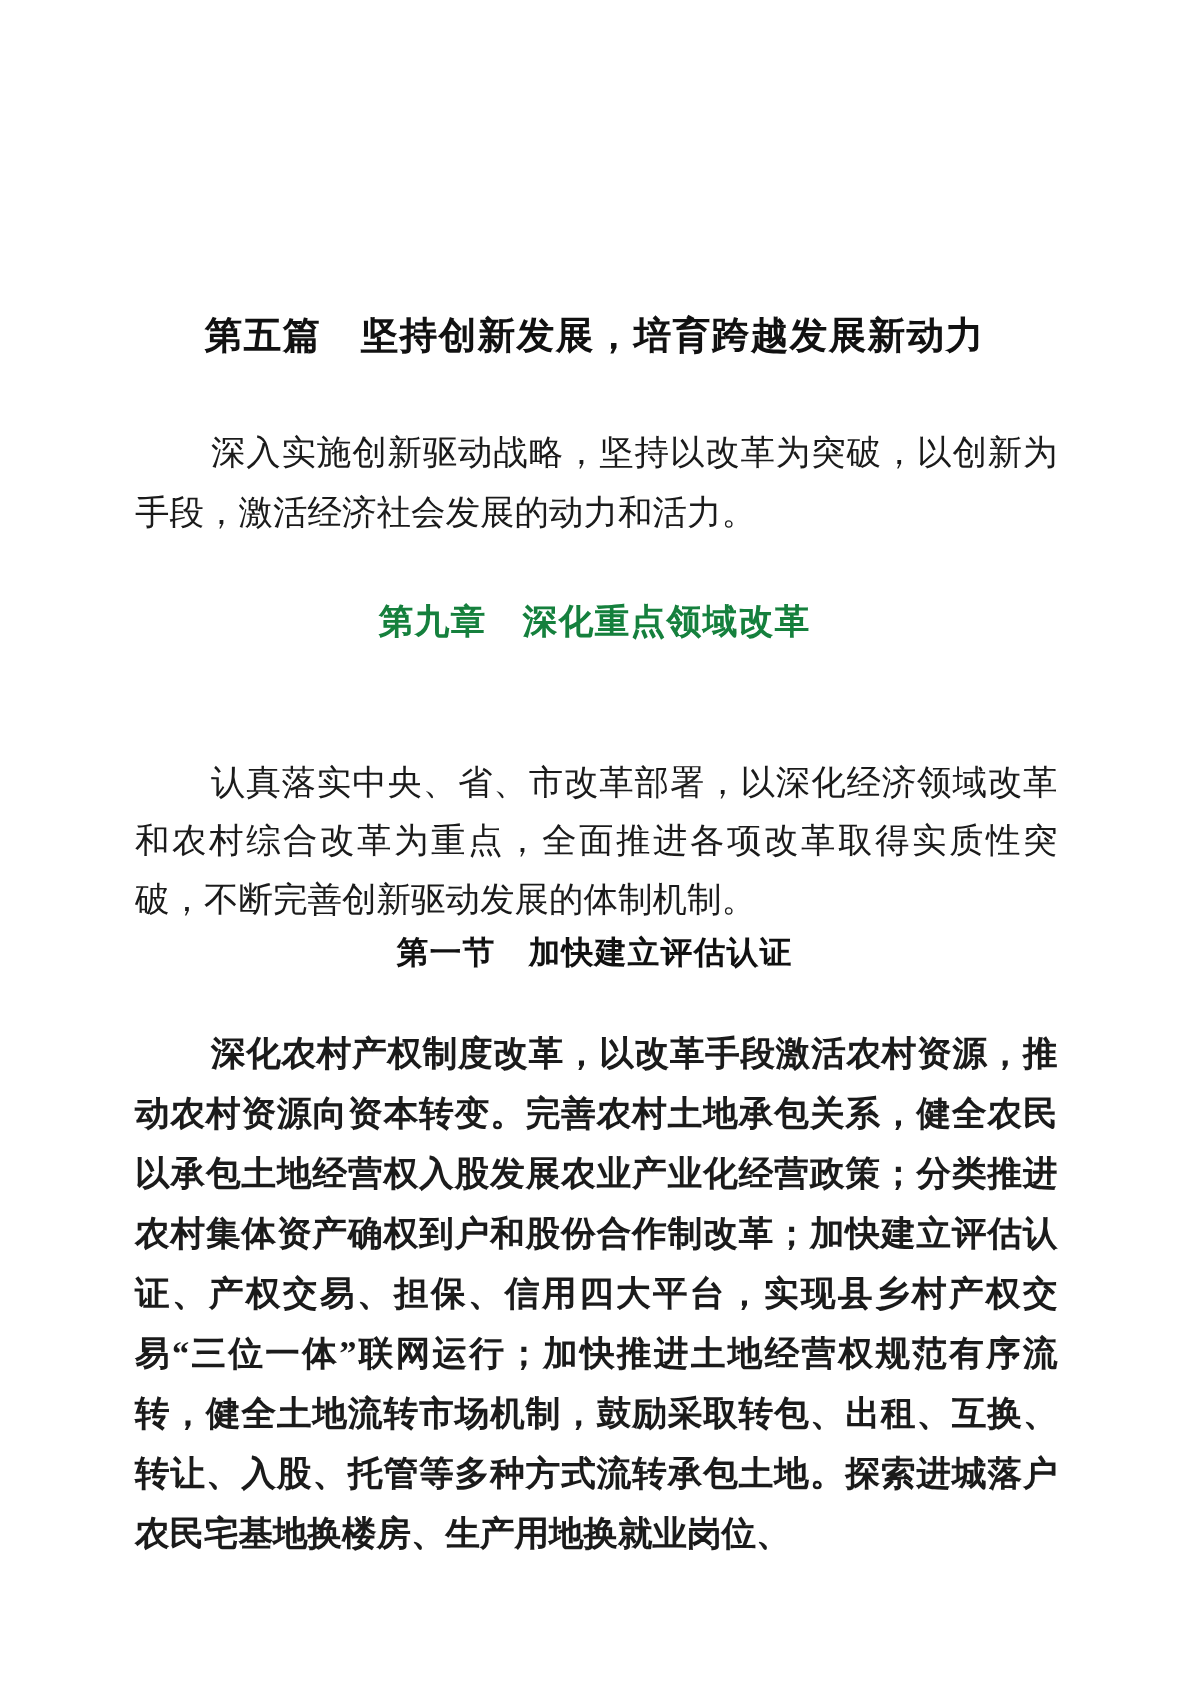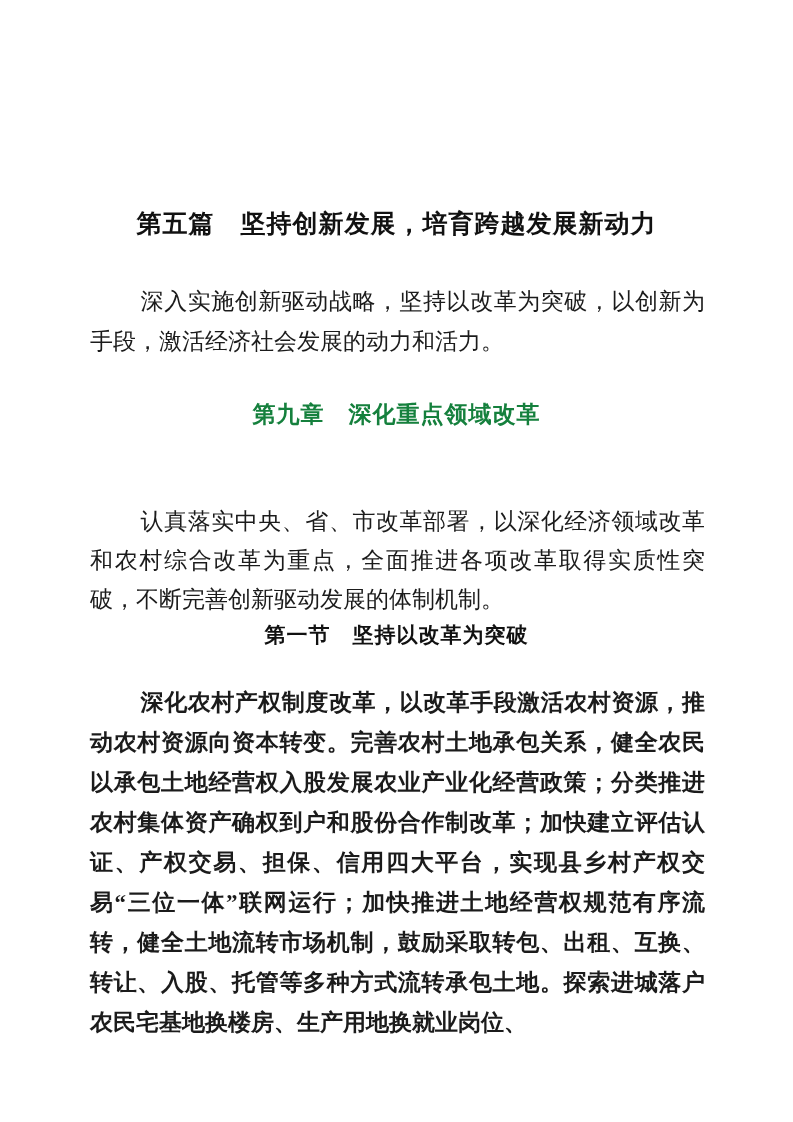--- a/index.html
+++ b/index.html
@@ -78,17 +78,17 @@
 <div class="page">
 
   <h1 class="part-title">第五篇　坚持创新发展，培育跨越发展新动力</h1>
 
   <p class="body-par part-intro">深入实施创新驱动战略，坚持以改革为突破，以创新为手段，激活经济社会发展的动力和活力。</p>
 
   <h2 class="chapter-title">第九章　深化重点领域改革</h2>
 
   <p class="body-par chapter-intro">认真落实中央、省、市改革部署，以深化经济领域改革和农村综合改革为重点，全面推进各项改革取得实质性突破，不断完善创新驱动发展的体制机制。</p>
 
-  <h3 class="section-title">第一节　坚持以改革为突破</h3>
+  <h3 class="section-title">第一节　加快建立评估认证</h3>
 
   <p class="body-par section-body">深化农村产权制度改革，以改革手段激活农村资源，推动农村资源向资本转变。完善农村土地承包关系，健全农民以承包土地经营权入股发展农业产业化经营政策；分类推进农村集体资产确权到户和股份合作制改革；加快建立评估认证、产权交易、担保、信用四大平台，实现县乡村产权交易“三位一体”联网运行；加快推进土地经营权规范有序流转，健全土地流转市场机制，鼓励采取转包、出租、互换、转让、入股、托管等多种方式流转承包土地。探索进城落户农民宅基地换楼房、生产用地换就业岗位、</p>
 
 </div>
 
 </body></html>

